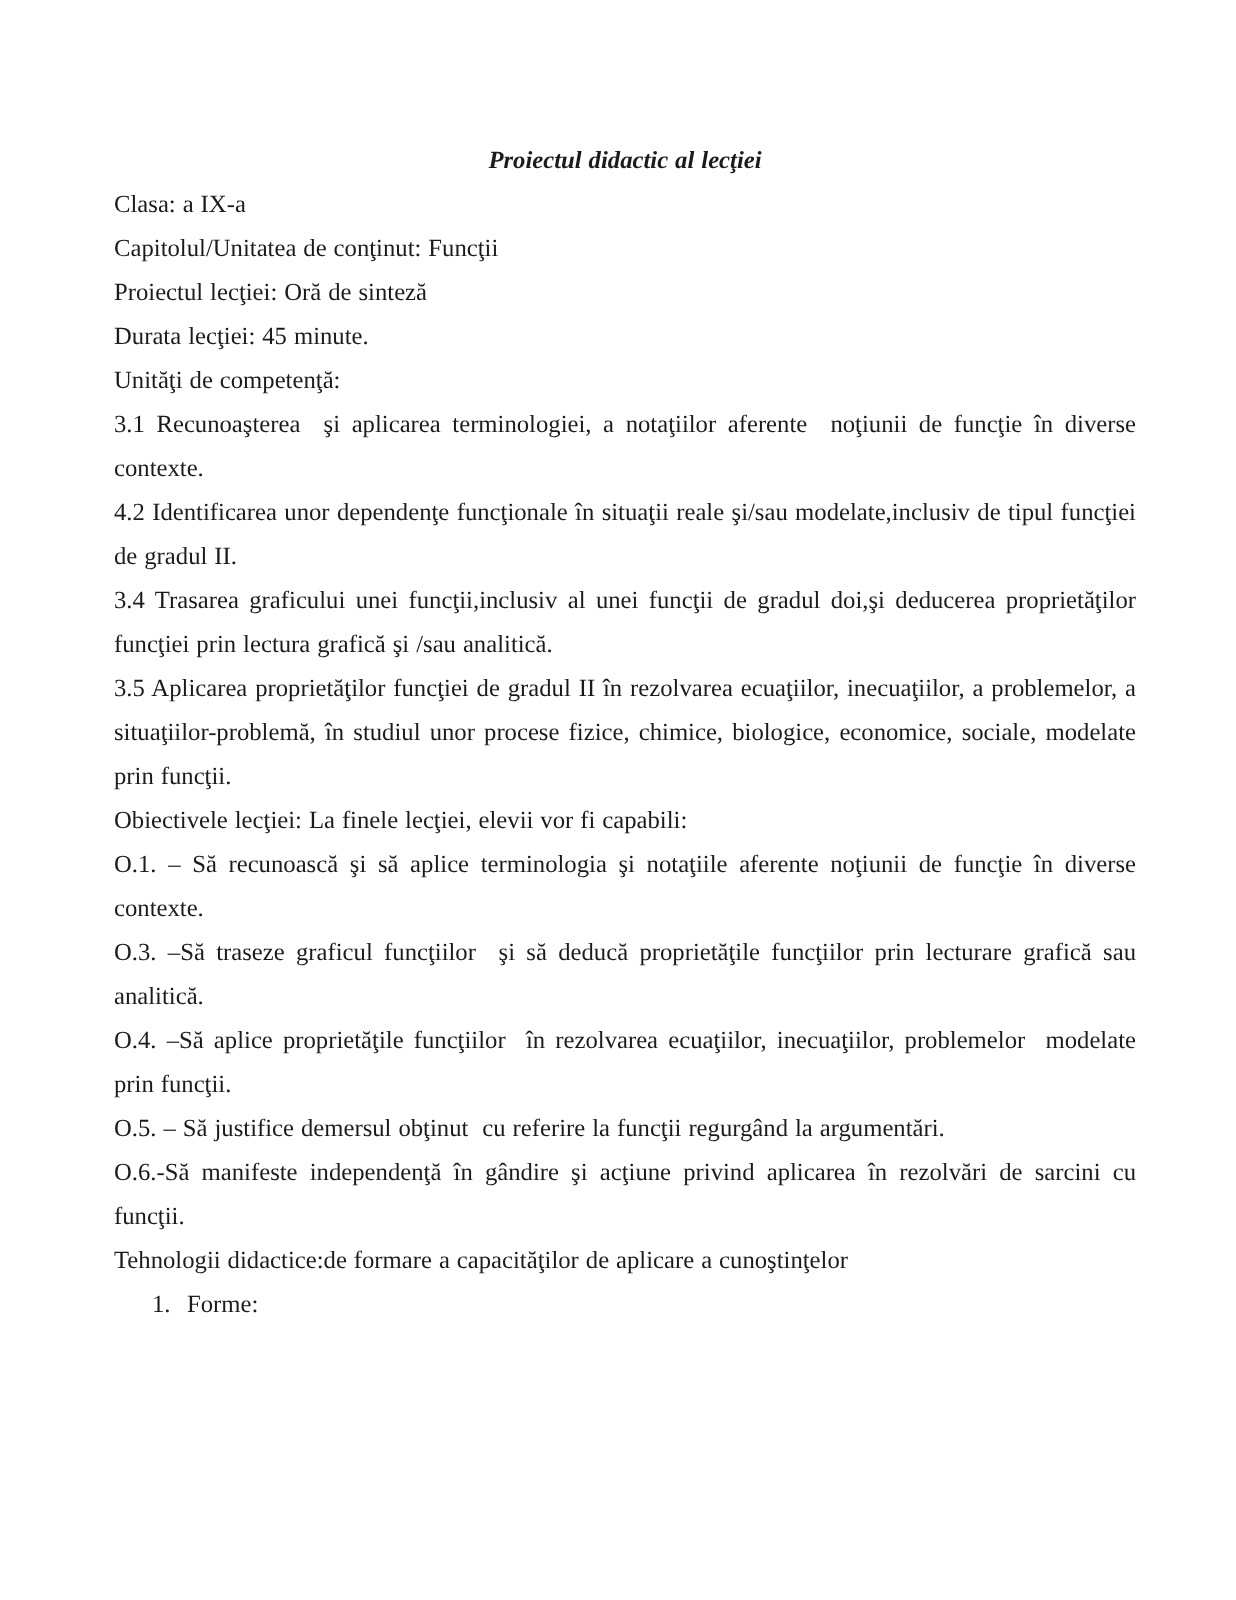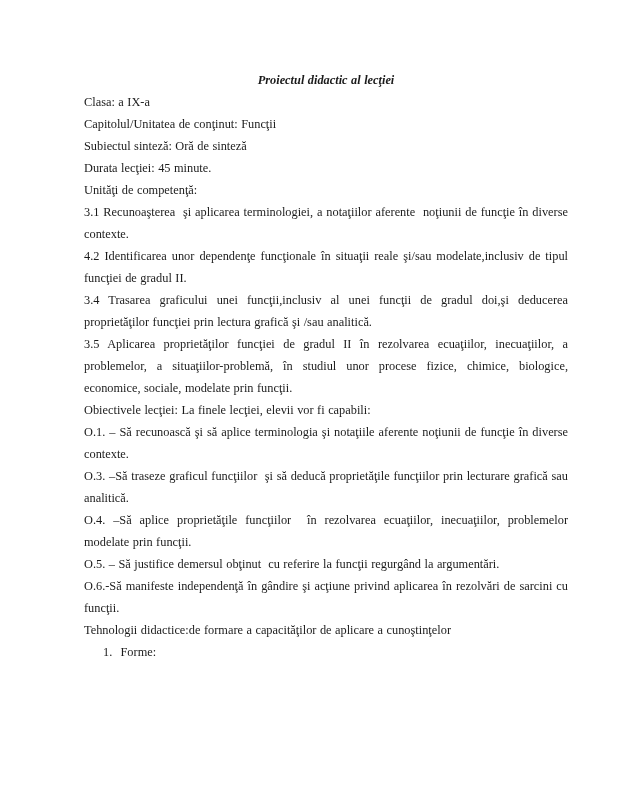--- a/index.html
+++ b/index.html
@@ -11,21 +11,21 @@
     width: 618px;
     height: 800px;
     overflow: hidden;
     font-family: "Liberation Serif", "DejaVu Serif", serif;
     color: #1b1b1b;
   }
   .page {
     box-sizing: border-box;
     width: 618px;
     height: 800px;
-    padding: 69px 50px 0 84px;
+    padding: 69px 50px 0 57px;
     background: #ffffff;
   }
   .para {
     margin: 0;
     font-size: 12.35px;
     line-height: 22px;
     text-align: justify;
     white-space: pre-wrap;
     word-spacing: 0.4px;
   }
@@ -43,21 +43,21 @@
     min-width: 14px;
   }
 </style>
 </head>
 <body>
 
 <div class="page">
   <p class="para title">Proiectul didactic al lecţiei</p>
   <p class="para">Clasa: a IX-a</p>
   <p class="para">Capitolul/Unitatea de conţinut: Funcţii</p>
-  <p class="para">Subiectul sinteză: Oră de sinteză</p>
+  <p class="para">Proiectul lecţiei: Oră de sinteză</p>
   <p class="para">Durata lecţiei: 45 minute.</p>
   <p class="para">Unităţi de competenţă:</p>
   <p class="para">3.1 Recunoaşterea  şi aplicarea terminologiei, a notaţiilor aferente  noţiunii de funcţie în diverse contexte.</p>
   <p class="para">4.2 Identificarea unor dependenţe funcţionale în situaţii reale şi/sau modelate,inclusiv de tipul funcţiei de gradul II.</p>
   <p class="para">3.4 Trasarea graficului unei funcţii,inclusiv al unei funcţii de gradul doi,şi deducerea proprietăţilor funcţiei prin lectura grafică şi /sau analitică.</p>
   <p class="para">3.5 Aplicarea proprietăţilor funcţiei de gradul II în rezolvarea ecuaţiilor, inecuaţiilor, a problemelor, a situaţiilor-problemă, în studiul unor procese fizice, chimice, biologice, economice, sociale, modelate prin funcţii.</p>
   <p class="para">Obiectivele lecţiei: La finele lecţiei, elevii vor fi capabili:</p>
   <p class="para">O.1. – Să recunoască şi să aplice terminologia şi notaţiile aferente noţiunii de funcţie în diverse contexte.</p>
   <p class="para">O.3. –Să traseze graficul funcţiilor  şi să deducă proprietăţile funcţiilor prin lecturare grafică sau analitică.</p>
   <p class="para">O.4. –Să aplice proprietăţile funcţiilor  în rezolvarea ecuaţiilor, inecuaţiilor, problemelor  modelate prin funcţii.</p>

